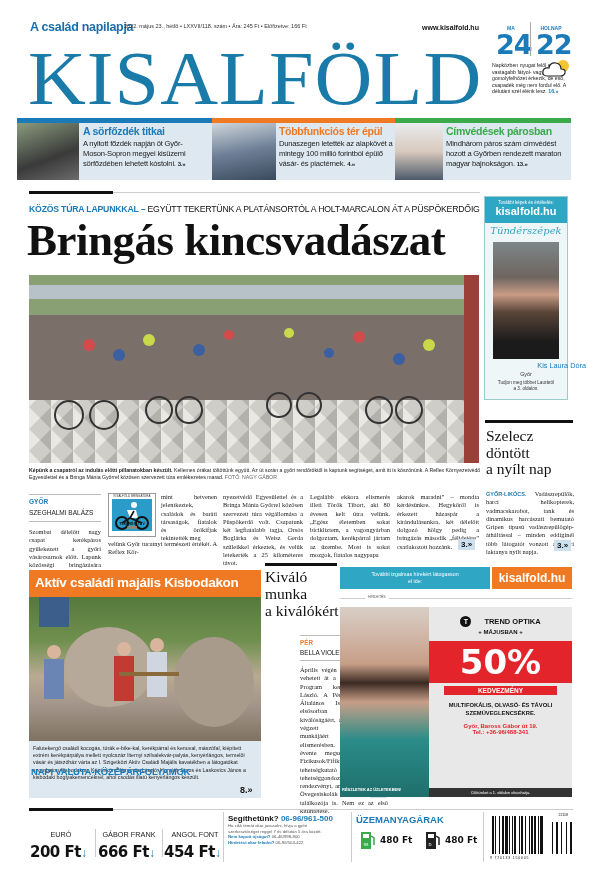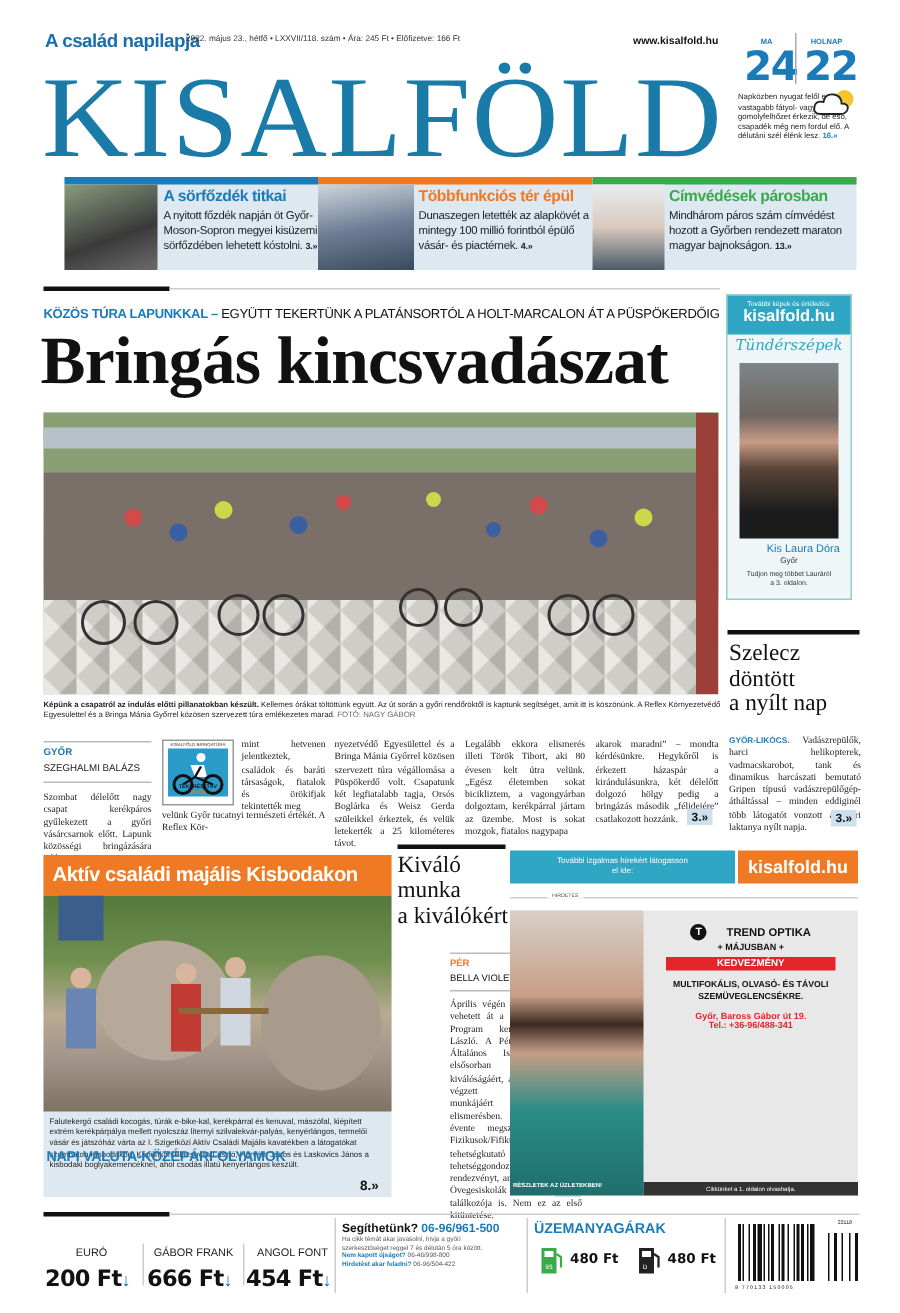--- a/index.html
+++ b/index.html
@@ -84,21 +84,21 @@
 </div>
 <div class="abs" id="wx-text">
   <span>Napközben nyugat felől egyre vastagabb fátyol- vagy gomolyfelhőzet érkezik, de eső, csapadék még nem fordul elő. A délutáni szél élénk lesz.</span>
   <span class="blue" style="font-weight:bold">16.»</span>
 </div>
 <svg class="abs" style="left:541px;top:57px" width="32" height="22" viewBox="0 0 32 22">
   <circle cx="22" cy="9" r="6" fill="#f5c431"></circle>
   <path d="M6 19 Q1 19 2 14 Q3 10 8 11 Q9 5 15 6 Q20 7 20 12 Q25 12 24 16 Q23 19 19 19 Z" fill="#fff" stroke="#222" stroke-width="1.2"></path>
 </svg>
 
-<div class="abs teaser" style="left:43px;width:197px">
+<div class="abs teaser" style="left:17px;width:197px">
   <div class="bar" style="background:#1a7bb8"></div>
   <div class="ph" style="width:62px;background:linear-gradient(160deg,#8a9b7d,#3a3a3a 60%,#6b6b6b)"></div>
   <h3 style="left:66px;color:#1a7bb8">A sörfőzdék titkai</h3>
   <p style="left:66px;width:115px"><span>A nyitott főzdék napján öt Győr-Moson-Sopron megyei kisüzemi sörfőzdében lehetett kóstolni.</span> <span class="pg">3.»</span></p>
 </div>
 <div class="abs teaser" style="left:212px;width:183px">
   <div class="bar" style="background:#f07a24"></div>
   <div class="ph" style="width:64px;background:linear-gradient(170deg,#cfd6dc,#6d7f96 50%,#3a4a5e)"></div>
   <h3 style="left:67px;color:#f07a24">Többfunkciós tér épül</h3>
   <p style="left:67px;width:114px"><span>Dunaszegen letették az alapkövét a mintegy 100 millió forintból épülő vásár- és piactérnek.</span> <span class="pg">4.»</span></p>
@@ -187,21 +187,21 @@
 <div class="abs col" style="left:397px;top:493px;width:82px">akarok maradni” – mondta kérdésünkre. Hegykőről is érkezett házaspár a kirándulásunkra, két délelőtt dolgozó hölgy pedig a bringázás második „félidejére” csatlakozott hozzánk.</div>
 <div class="abs" style="left:458px;top:539px;background:#cde0ee;padding:1px 3px;font-size:8px;font-weight:bold">3.»</div>
 
 <div class="abs" id="promo-card">
   <div class="abs" id="promo-top">
     <div style="font-size:4.5px;margin-top:3px">További képek és értékelés:</div>
     <div style="font-size:11px;font-weight:bold;line-height:12px">kisalfold.hu</div>
   </div>
   <div class="abs" style="left:0;top:28px;width:82px;text-align:center;font-family:'DejaVu Serif',serif;font-style:italic;font-size:10px;color:#2fa6c4">Tündérszépek</div>
   <div class="abs" style="left:8px;top:45px;width:66px;height:117px;background:linear-gradient(180deg,#7d8688 0%,#6e6560 30%,#c89b85 45%,#5a4539 60%,#1b1b1b 85%)"></div>
-  <div class="abs" style="left:0;top:164px;width:101px;text-align:center;font-size:7.3px;color:#1a7bb8">Kis Laura Dóra</div>
+  <div class="abs" style="left:0;top:164px;width:101px;text-align:right;font-size:7.3px;color:#1a7bb8">Kis Laura Dóra</div>
   <div class="abs" style="left:0;top:174px;width:82px;text-align:center;font-size:5.4px;color:#333">Győr</div>
   <div class="abs" style="left:12px;top:183px;width:58px;text-align:center;font-size:4.6px;line-height:5.6px;color:#333">Tudjon meg többet Lauráról a 3. oldalon.</div>
 </div>
 
 <div class="abs" id="rekord-rule"></div>
 <div class="abs" id="rekord-title">
   <div>Szelecz</div>
   <div>döntött</div>
   <div>a nyílt nap</div>
 </div>
@@ -249,20 +249,21 @@
 
 <div class="abs" id="ad">
   <div class="abs" style="left:0;top:0;width:89px;height:190px;background:linear-gradient(180deg,#d9cfc6 0%,#c79e87 30%,#3b2a22 40%,#c79e87 50%,#2a8c88 70%,#1f6e6c 100%)"></div>
   <div class="abs" style="left:2px;top:180px;font-size:4px;color:#fff;font-weight:bold">RÉSZLETEK AZ ÜZLETEKBEN!</div>
   <div class="abs" style="left:89px;top:0;width:143px;height:190px;text-align:center">
     <div style="margin-top:9px;font-size:7.5px;font-weight:bold;display:flex;justify-content:center;align-items:center;gap:13px">
       <span style="display:inline-block;width:11px;height:11px;border-radius:50%;background:#111;color:#fff;font-size:7px;line-height:11px">T</span>
       <span>TREND OPTIKA</span>
     </div>
     <div style="font-size:6px;font-weight:bold;margin-top:2px">+ MÁJUSBAN +</div>
+    <div style="margin-top:6px;background:#e3242b;color:#fff;font-size:34px;font-weight:900;line-height:42px;font-family:'DejaVu Sans',sans-serif">50%</div>
     <div style="margin:3px 15px 0;background:#e3242b;color:#fff;font-size:6.5px;font-weight:bold;padding:1px">KEDVEZMÉNY</div>
     <div style="font-size:5.8px;font-weight:bold;margin:7px 18px 0;line-height:7.5px">MULTIFOKÁLIS, OLVASÓ- ÉS TÁVOLI SZEMÜVEGLENCSÉKRE.</div>
     <div style="font-size:6px;font-weight:bold;color:#e3242b;margin-top:6px">Győr, Baross Gábor út 19.</div>
     <div style="font-size:6px;font-weight:bold;color:#e3242b">Tel.: +36-96/488-341</div>
     <div style="position:absolute;left:0;right:0;bottom:0;background:#333;color:#fff;font-size:4px;padding:2px">Cikkünket a 1. oldalon olvashatja.</div>
   </div>
 </div>
 
 <div class="abs" id="foot-rule"></div>
 <div class="abs" id="foot-rule2"></div>

